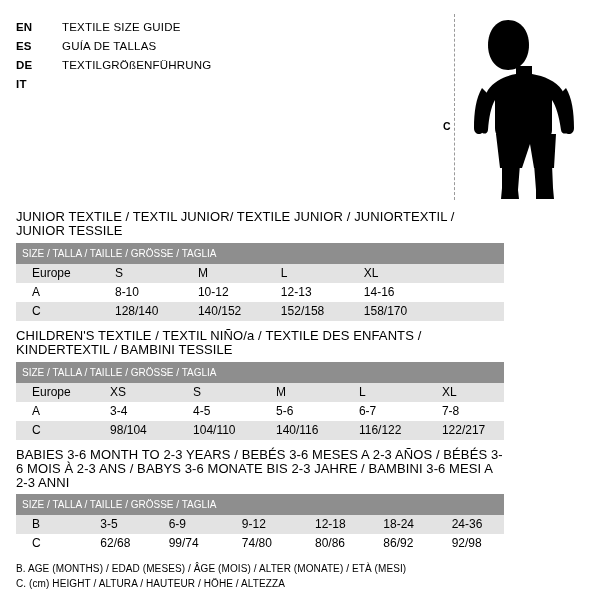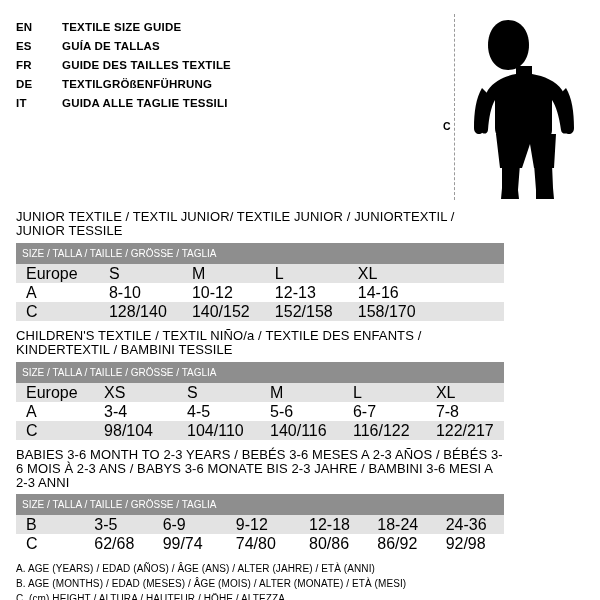--- a/index.html
+++ b/index.html
@@ -38,21 +38,21 @@
     font-size: 11.5px;
     line-height: 19px;
     letter-spacing: 0.2px;
   }
   .lang-code {
     width: 46px;
     flex: 0 0 46px;
     font-weight: bold;
   }
   .lang-text {
-    font-weight: bold;
+    font-weight: normal;
   }
 
   .figure-block {
     flex: 1;
     position: relative;
     height: 190px;
   }
   .dash-line {
     position: absolute;
     left: 18px;
@@ -89,22 +89,22 @@
   }
 
   
   table.sizes {
     border-collapse: collapse;
     width: 100%;
     table-layout: fixed;
     margin-bottom: 8px;
   }
   table.sizes td {
-    font-size: 16px;
-    padding: 3px 0 3px 10px;
+    font-size: 12px;
+    padding: 3px 0 3px 16px;
     line-height: 13px;
     vertical-align: middle;
   }
   tr.head td {
     background: #8e8e8e;
     color: #ffffff;
     font-weight: normal;
     font-size: 10px;
     padding: 4px 0 4px 6px;
   }
@@ -138,30 +138,25 @@
     <div class="lang-block">
       <div class="lang-row">
         <span class="lang-code">EN</span>
         <span class="lang-text">TEXTILE SIZE GUIDE</span>
       </div>
       <div class="lang-row">
         <span class="lang-code">ES</span>
         <span class="lang-text">GUÍA DE TALLAS</span>
       </div>
       <div class="lang-row">
-        <span class="lang-code">FR</span>
-        <span class="lang-text">GUIDE DES TAILLES TEXTILE</span>
-      </div>
-      <div class="lang-row">
         <span class="lang-code">DE</span>
         <span class="lang-text">TEXTILGRÖßENFÜHRUNG</span>
       </div>
       <div class="lang-row">
         <span class="lang-code">IT</span>
-        <span class="lang-text">GUIDA ALLE TAGLIE TESSILI</span>
       </div>
     </div>
 
     <div class="figure-block">
       <div class="dash-line"></div>
       <div class="c-label">C</div>
       <div class="silhouette">
         <svg width="110" height="186" viewBox="0 0 110 186" aria-hidden="true">
           <g fill="#000000">
 
@@ -300,18 +295,17 @@
         <td>99/74</td>
         <td>74/80</td>
         <td>80/86</td>
         <td>86/92</td>
         <td>92/98</td>
       </tr>
     </tbody>
   </table>
 
   <div class="legend">
-    <div>A. AGE (YEARS) / EDAD (AÑOS) / ÂGE (ANS) / ALTER (JAHRE) / ETÀ (ANNI)</div>
     <div>B. AGE (MONTHS) / EDAD (MESES) / ÂGE (MOIS) / ALTER (MONATE) / ETÀ (MESI)</div>
     <div>C. (cm) HEIGHT / ALTURA / HAUTEUR / HÖHE / ALTEZZA</div>
   </div>
 
 </div>
 
 </body></html>

